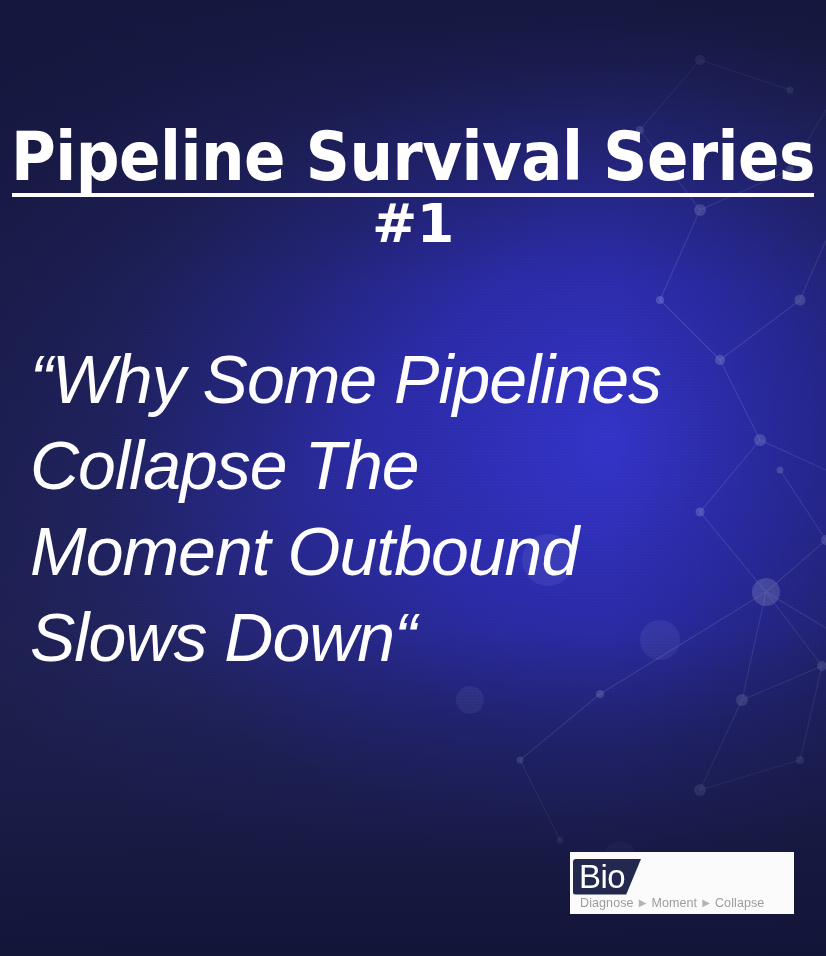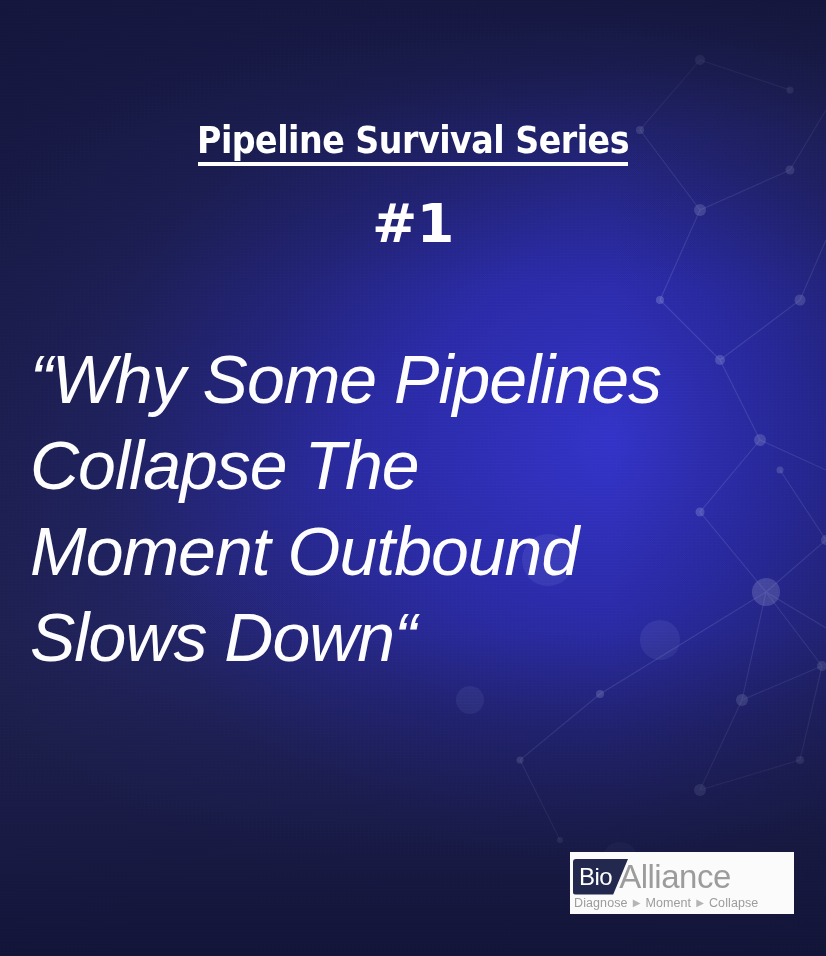--- a/index.html
+++ b/index.html
@@ -62,21 +62,21 @@
     inset: 0;
   }
 
   .series-title {
     position: absolute;
     top: 122px;
     left: 0;
     right: 0;
     text-align: center;
     color: #ffffff;
-    font-size: 37px;
+    font-size: 68px;
     font-weight: 700;
     letter-spacing: -0.5px;
     line-height: 1.02;
     font-family: "DejaVu Sans", sans-serif;
     font-stretch: condensed;
   }
   .series-title-line {
     display: inline-block;
     position: relative;
     padding-bottom: 6px;
@@ -136,21 +136,21 @@
   .logo-wordmark {
     display: flex;
     align-items: flex-end;
     height: 38px;
     padding-left: 3px;
   }
   .logo-bio {
     position: relative;
     background: #22284e;
     color: #ffffff;
-    font-size: 24px;
+    font-size: 33px;
     font-weight: 500;
     line-height: 36px;
     height: 36px;
     padding: 0 16px 0 6px;
     letter-spacing: -0.5px;
     font-family: "Liberation Sans", sans-serif;
     clip-path: polygon(0 0, 100% 0, calc(100% - 15px) 100%, 0 100%);
     display: flex;
     align-items: center;
     border-radius: 3px 0 0 3px;
@@ -161,21 +161,21 @@
     line-height: 36px;
     font-weight: 400;
     letter-spacing: -0.5px;
     margin-left: -9px;
     font-family: "Liberation Sans", sans-serif;
   }
   .logo-tagline {
     display: flex;
     align-items: center;
     gap: 5px;
-    padding-left: 4px;
+    padding-left: 10px;
     margin-top: 1px;
     color: #9c9c9c;
     font-size: 12.5px;
     letter-spacing: 0.1px;
     font-family: "Liberation Sans", sans-serif;
   }
   .tag-arrow {
     color: #b5b5b5;
     font-size: 10px;
     line-height: 1;
@@ -259,21 +259,20 @@
     <div class="series-number">#1</div>
 
     <div class="headline">“Why Some Pipelines
 Collapse The
 Moment Outbound
 Slows Down“</div>
 
     <div class="logo-box">
       <div class="logo-wordmark">
         <span class="logo-bio">Bio</span>
-        <span class="logo-alliance">Alliance</span>
       </div>
       <div class="logo-tagline">
         <span>Diagnose</span>
         <span class="tag-arrow">▶</span>
         <span>Moment</span>
         <span class="tag-arrow">▶</span>
         <span>Collapse</span>
       </div>
     </div>
 

